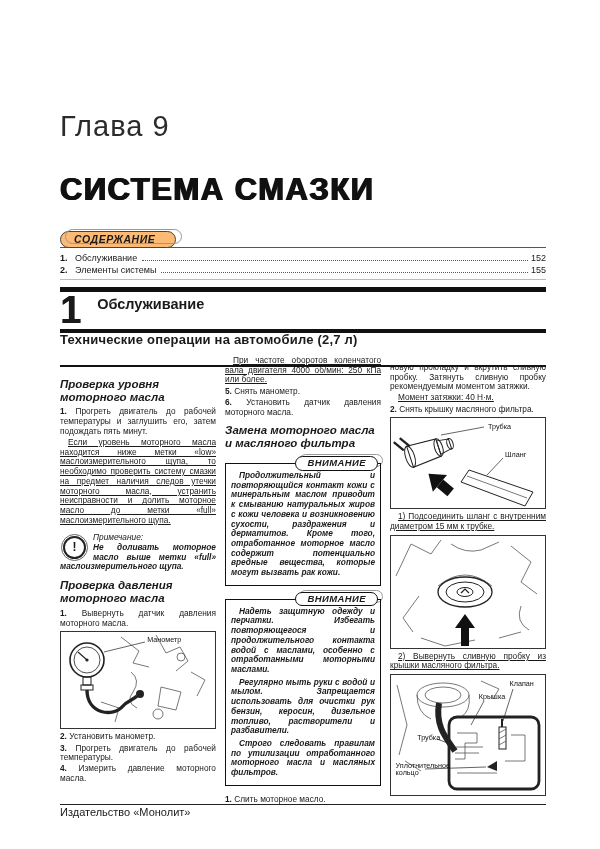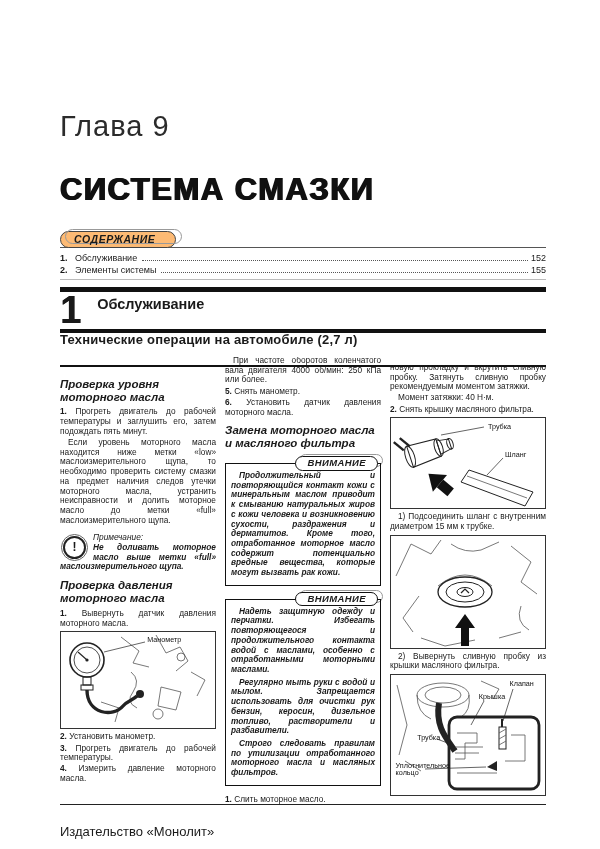--- a/index.html
+++ b/index.html
@@ -45,21 +45,21 @@
 
   .subsec{
     top:332px;font-size:13px;font-weight:bold;letter-spacing:0.2px;
     border-bottom:2.5px solid #111;padding-bottom:18px;
   }
 
   
   .cols{top:357px;height:448px;display:flex;gap:9px;overflow:hidden;align-items:center;}
   .col{flex:1;min-width:0;font-size:8.3px;line-height:1.17;text-align:justify;}
   .col p{margin:0 0 1.5px;}
-  .ind{text-indent:8px;}
+  .ind{text-indent:8px;text-decoration:underline;}
   .col-h{font-size:11.5px;font-weight:bold;font-style:italic;line-height:1.12;margin:7px 0 4px;text-align:left;}
   .col-h.first{margin-top:1px;}
   .stepn{font-weight:bold;}
 
   
   .warnbox{
     position:relative;border:1.5px solid #111;margin:13px 0 9px;padding:7px 5px 4px;
     font-weight:bold;font-style:italic;
   }
   .warnbox p{text-indent:8px;margin:0 0 3px;}
@@ -82,21 +82,21 @@
   }
   .note-label{font-style:italic;}
   .note-text{font-weight:bold;font-style:italic;}
 
   
   .fig{position:relative;border:1.2px solid #333;margin:3px 0 3px;background:#fff;}
   .fig svg{display:block;width:100%;height:auto;}
   .fig-lab{position:absolute;font-size:7.2px;line-height:1.05;color:#111;text-align:left;}
 
   
-  .footer{top:804px;border-top:1.5px solid #222;padding-top:19px;font-size:13px;}
+  .footer{top:804px;border-top:1.5px solid #222;padding-top:1px;font-size:11px;}
 
   .lineart{stroke:#555;stroke-width:0.8;fill:none;}
   .dark{stroke:#222;fill:none;}
 </style>
 </head>
 <body>
 
 <div class="page">
 
   <div class="content chapter">Глава 9</div>

